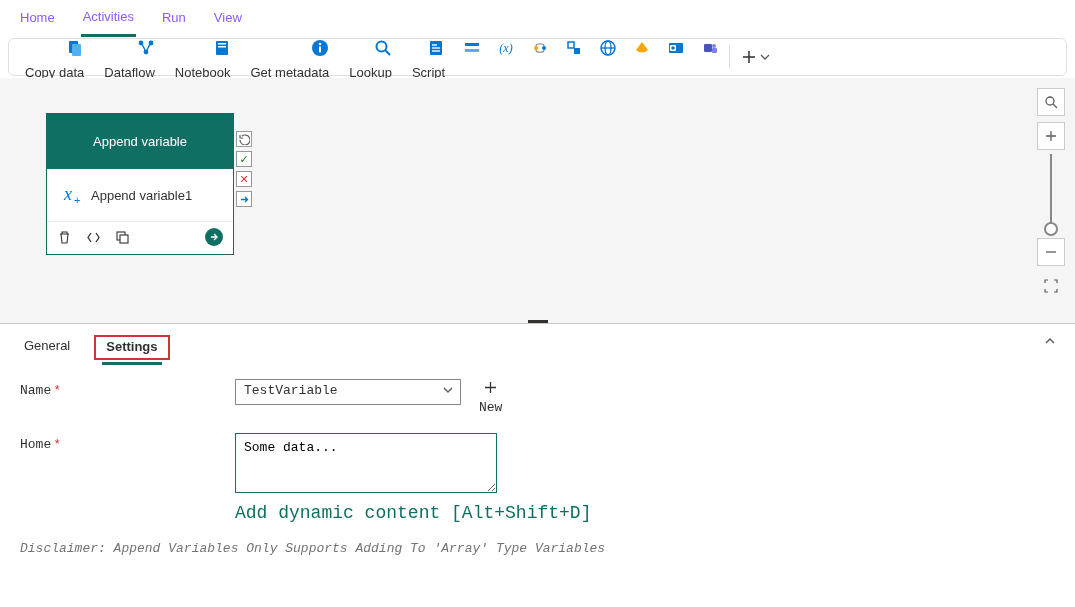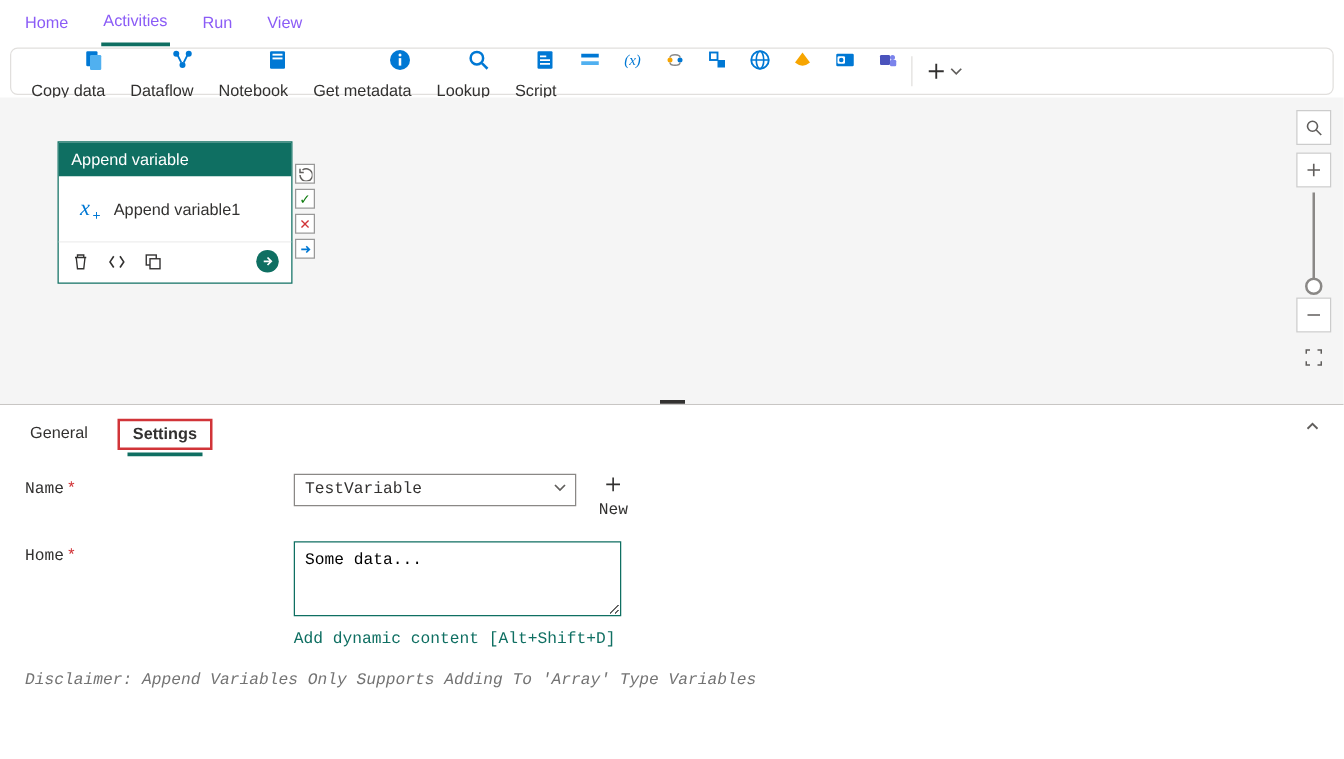--- a/index.html
+++ b/index.html
@@ -77,22 +77,23 @@
     position: absolute;
     left: 46px; top: 35px;
     width: 188px;
     background: #fff;
     border: 1px solid #0f6f62;
     font-size: 13px;
   }
   .activity-card .card-header {
     background: #0f6f62;
     color: #fff;
-    padding: 6px 10px;
+    padding: 20px 10px;
     font-size: 13px;
+    text-align: center;
   }
   .activity-card .card-body {
     display:flex; align-items:center; gap:10px;
     padding: 14px 10px;
   }
   .activity-card .card-footer {
     display:flex; align-items:center; gap:14px;
     padding: 6px 10px 8px;
     border-top:1px solid #eee;
     position:relative;
@@ -192,21 +193,21 @@
   .new-link {
     display:flex; align-items:center; gap:6px; margin-left:18px; cursor:pointer;
     padding-top:2px;
     flex-direction:column;
   }
   textarea.value-area {
     width:262px; height:60px; border:1px solid #0f6f62; outline:none;
     padding:6px 8px; font-size:13px; font-family:inherit; resize:both;
   }
   .dyn-link {
-    color:#0f6f62; font-size:13px; margin-top:6px; display:block; cursor:pointer;
+    color:#0f6f62; font-size:18px; margin-top:6px; display:block; cursor:pointer;
   }
   .disclaimer {
     font-style:italic; color:#737373; margin-top:10px; font-size:13px;
   }
 
   svg { display:block; }
 </style>
 </head>
 <body>
 

